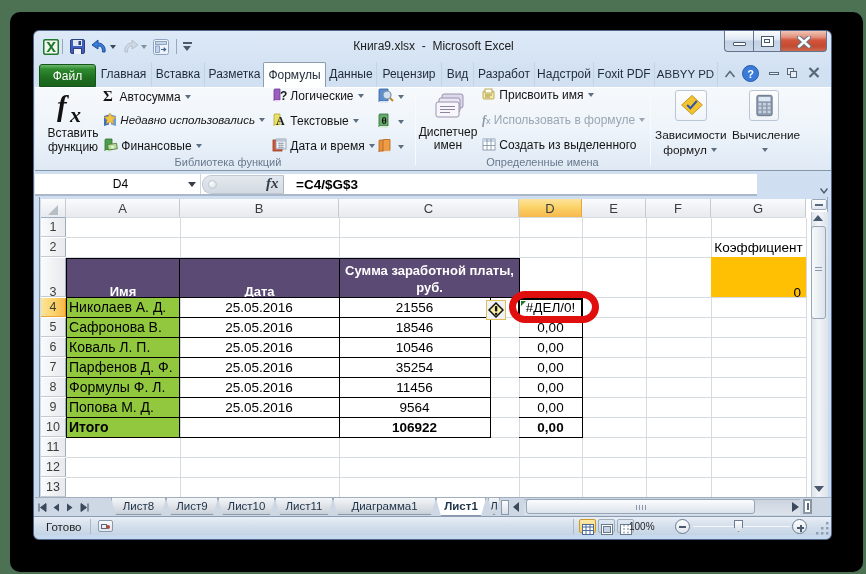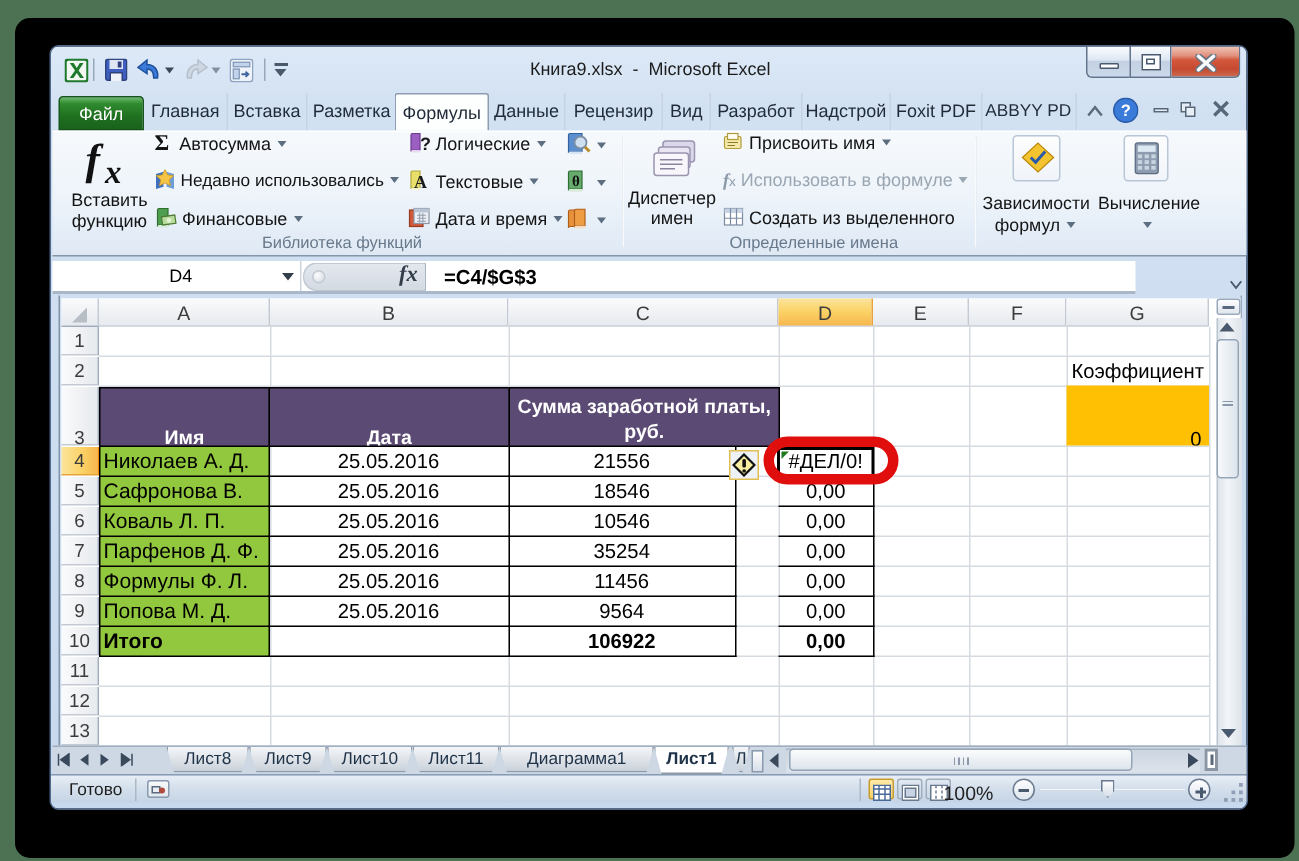--- a/index.html
+++ b/index.html
@@ -157,21 +157,21 @@
   <div id="ribbon">
 
     <div class="abs" style="left:8px;top:2px;width:74px;height:77px;"></div>
     <svg class="abs" style="left:20px;top:3px" width="40" height="34" viewBox="0 0 40 34">
       <text x="2" y="25" font-family="Liberation Serif" font-style="italic" font-weight="bold" font-size="29" fill="#111">f</text>
       <text x="15" y="31" font-family="Liberation Serif" font-style="italic" font-weight="bold" font-size="22" fill="#111">x</text>
     </svg>
     <div class="ritem" style="left:0px;top:38px;width:76px;text-align:center;line-height:14px;">Вставить<br>функцию</div>
 
     <div class="ritem" style="left:68px;top:0px;"><span style="font-family:'Liberation Serif';font-weight:bold;font-size:15px;">Σ</span>&nbsp; Автосумма<span class="darr"></span></div>
-    <div class="ritem" style="left:68px;top:25px;">
+    <div class="ritem" style="left:68px;top:25px;font-style:italic;">
       <svg width="14" height="13" viewBox="0 0 14 13" style="vertical-align:-2px">
           <path d="M1 3 L6 1.5 L6 11.5 L1 13 Z" fill="#3f6fbf"></path>
           <path d="M13 3 L8 1.5 L8 11.5 L13 13 Z" fill="#6f9fd8"></path>
           <path d="M7 0 L8.8 3.6 L12.8 4.1 L9.9 6.9 L10.6 10.8 L7 8.9 L3.4 10.8 L4.1 6.9 L1.2 4.1 L5.2 3.6 Z" fill="#f6c445" stroke="#c99a28" stroke-width="0.6"></path>
         </svg>
       <span style="font-size:11.5px">Недавно использовались</span><span class="darr"></span></div>
     <div class="ritem" style="left:68px;top:50px;">
       <svg width="15" height="14" viewBox="0 0 15 14" style="vertical-align:-2px">
           <path d="M2 2 Q2 1 3 1 L9 1 L9 12 L3 12 Q2 12 2 13 Z" fill="#4e9e50" stroke="#2d6e2f" stroke-width="0.8"></path>
           <path d="M2 12.6 Q2.4 12 3 12 L9 12 L9 13.6 L3 13.6 Z" fill="#d8ecd8"></path>
@@ -460,21 +460,21 @@
           <rect x="0.5" y="0.5" width="11" height="10" fill="#fff" stroke="#6a7a8e"></rect>
           <rect x="2.5" y="2.5" width="7" height="6" fill="#c8d4e4" stroke="#6a7a8e"></rect>
         </svg>
     </div>
     <div class="vbtn" style="left:583px;">
       <svg width="12" height="11" viewBox="0 0 12 11">
           <rect x="0.5" y="0.5" width="11" height="10" fill="#fff" stroke="#6a7a8e"></rect>
           <path d="M4 0.5 V10.5 M8 0.5 V10.5" stroke="#6a7a8e" stroke-dasharray="2 1.5"></path>
         </svg>
     </div>
-    <div class="abs" style="left:595px;top:4px;font-size:13px;color:#1e1e1e;">100%</div>
+    <div class="abs" style="left:595px;top:4px;font-size:10px;color:#1e1e1e;">100%</div>
     <div class="abs zbtn" style="left:641px;top:2px;">
         <div style="margin:6px auto 0;width:7px;height:2px;background:#4a5a6e;"></div>
       </div>
     <div class="abs" style="left:659px;top:9px;width:97px;height:1px;background:#8a9aae;border-bottom:1px solid #f4f8fc;"></div>
     <div class="abs" style="left:700px;top:3px;width:9px;height:12px;background:linear-gradient(#fdfdfe,#d8dfe8);border:1px solid #6a7a90;clip-path:polygon(0 0,100% 0,100% 60%,50% 100%,0 60%);"></div>
     <div class="abs zbtn" style="left:758px;top:2px;">
         <div style="position:absolute;left:4px;top:7px;width:7px;height:2px;background:#4a5a6e;"></div>
         <div style="position:absolute;left:6.5px;top:4.5px;width:2px;height:7px;background:#4a5a6e;"></div>
       </div>
     <svg class="abs" style="left:782px;top:5px" width="14" height="13" viewBox="0 0 14 13">

